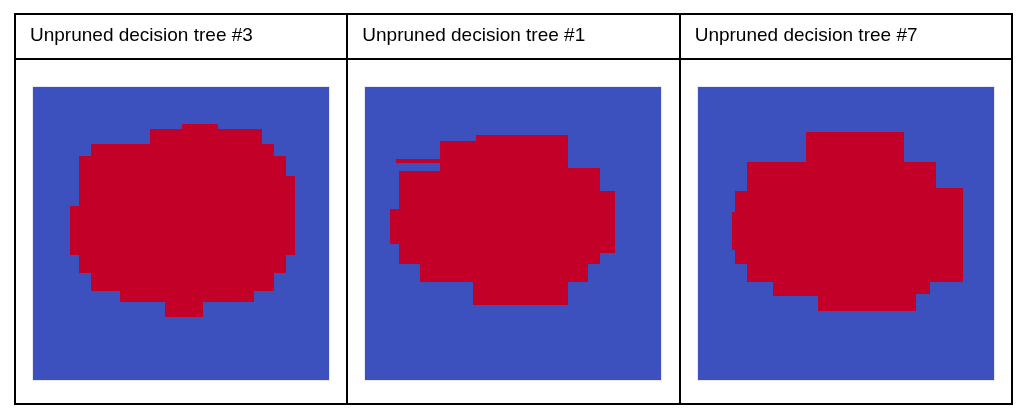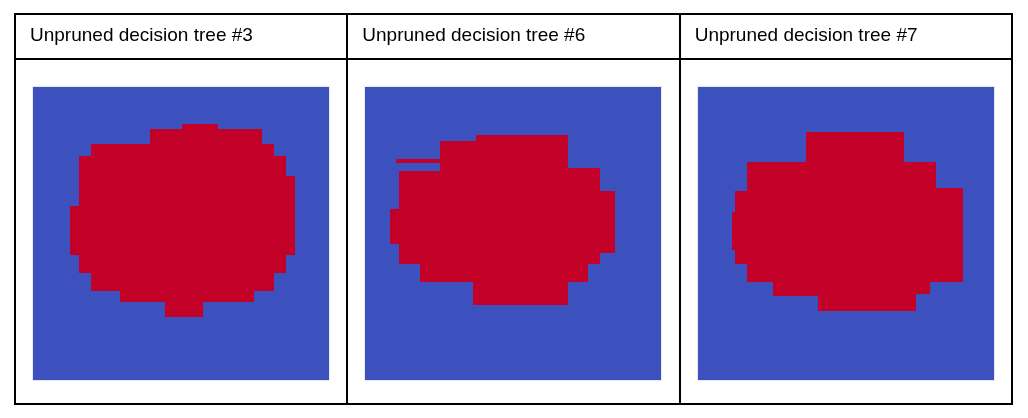--- a/index.html
+++ b/index.html
@@ -60,21 +60,21 @@
     height: 100%;
   }
 </style>
 </head>
 <body>
 
 <table id="figure-table">
   <tbody>
     <tr>
       <td class="header-cell">Unpruned decision tree #3</td>
-      <td class="header-cell">Unpruned decision tree #6</td>
+      <td class="header-cell">Unpruned decision tree #1</td>
       <td class="header-cell">Unpruned decision tree #7</td>
     </tr>
     <tr>
       <td class="plot-cell">
         <div class="plot-wrap">
           <svg class="plot-svg" viewBox="0 0 100 100" preserveAspectRatio="none">
               <rect x="0" y="0" width="100" height="100" fill="#3C50BE"></rect>
               <polygon points="39.5,19.5 39.5,14.5 50.5,14.5 50.5,12.5 62.5,12.5 62.5,14.5 77.5,14.5 77.5,19.5 81.5,19.5 81.5,23.5 85.5,23.5 85.5,30.5 88.5,30.5 88.5,57.5 85.5,57.5 85.5,63.5 81.5,63.5 81.5,69.5 74.5,69.5 74.5,73.5 57.5,73.5 57.5,78.5 44.5,78.5 44.5,73.5 29.5,73.5 29.5,69.5 19.5,69.5 19.5,63.5 15.5,63.5 15.5,57.5 12.5,57.5 12.5,40.5 15.5,40.5 15.5,23.5 19.5,23.5 19.5,19.5" fill="#C30027" shape-rendering="crispEdges"></polygon>
             </svg>
         </div>

